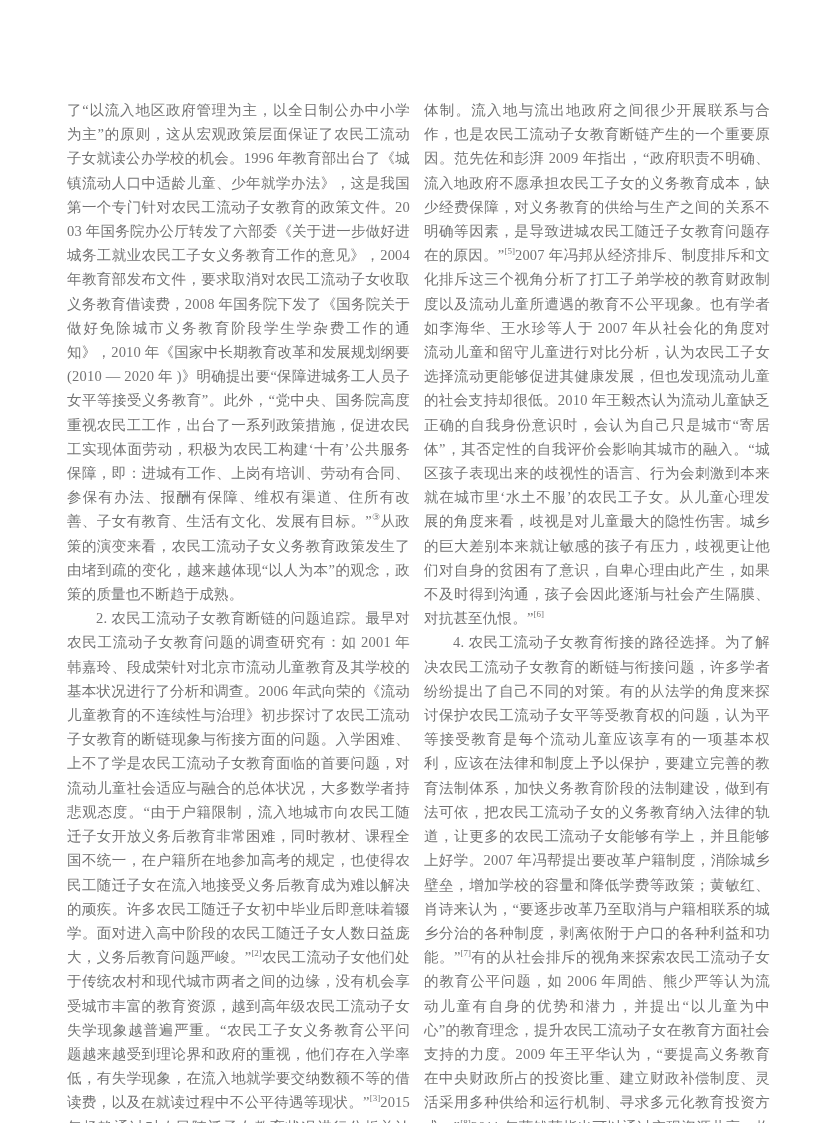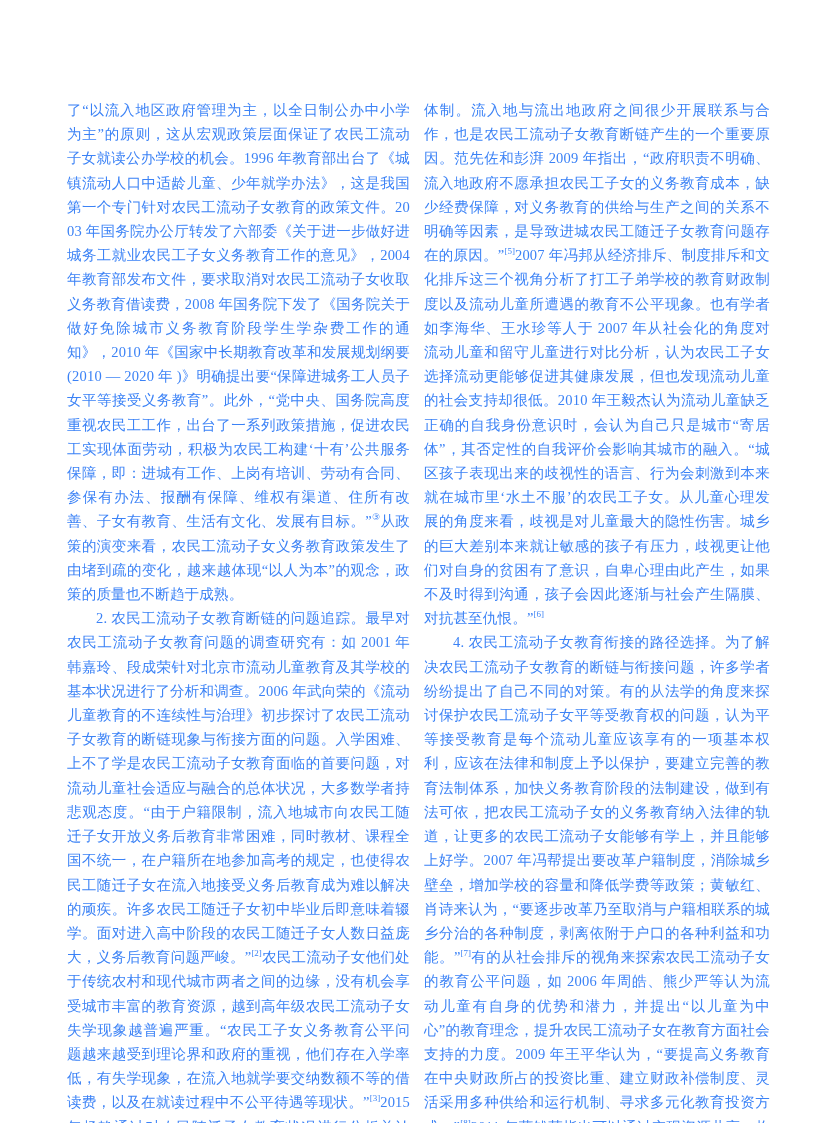--- a/index.html
+++ b/index.html
@@ -6,21 +6,21 @@
   html, body {
     background: #ffffff;
     font-family: "Liberation Serif", "DejaVu Serif", serif;
   }
   .page {
     position: relative;
     width: 833px;
     height: 1123px;
     background: #ffffff;
     overflow: hidden;
-    color: #3b82f6;
+    color: #737373;
   }
   .content {
     display: flex;
     flex-direction: row;
     gap: 14px;
     padding: 98px 63px 0 67px;
   }
   .col {
     flex: 0 0 auto;
   }

